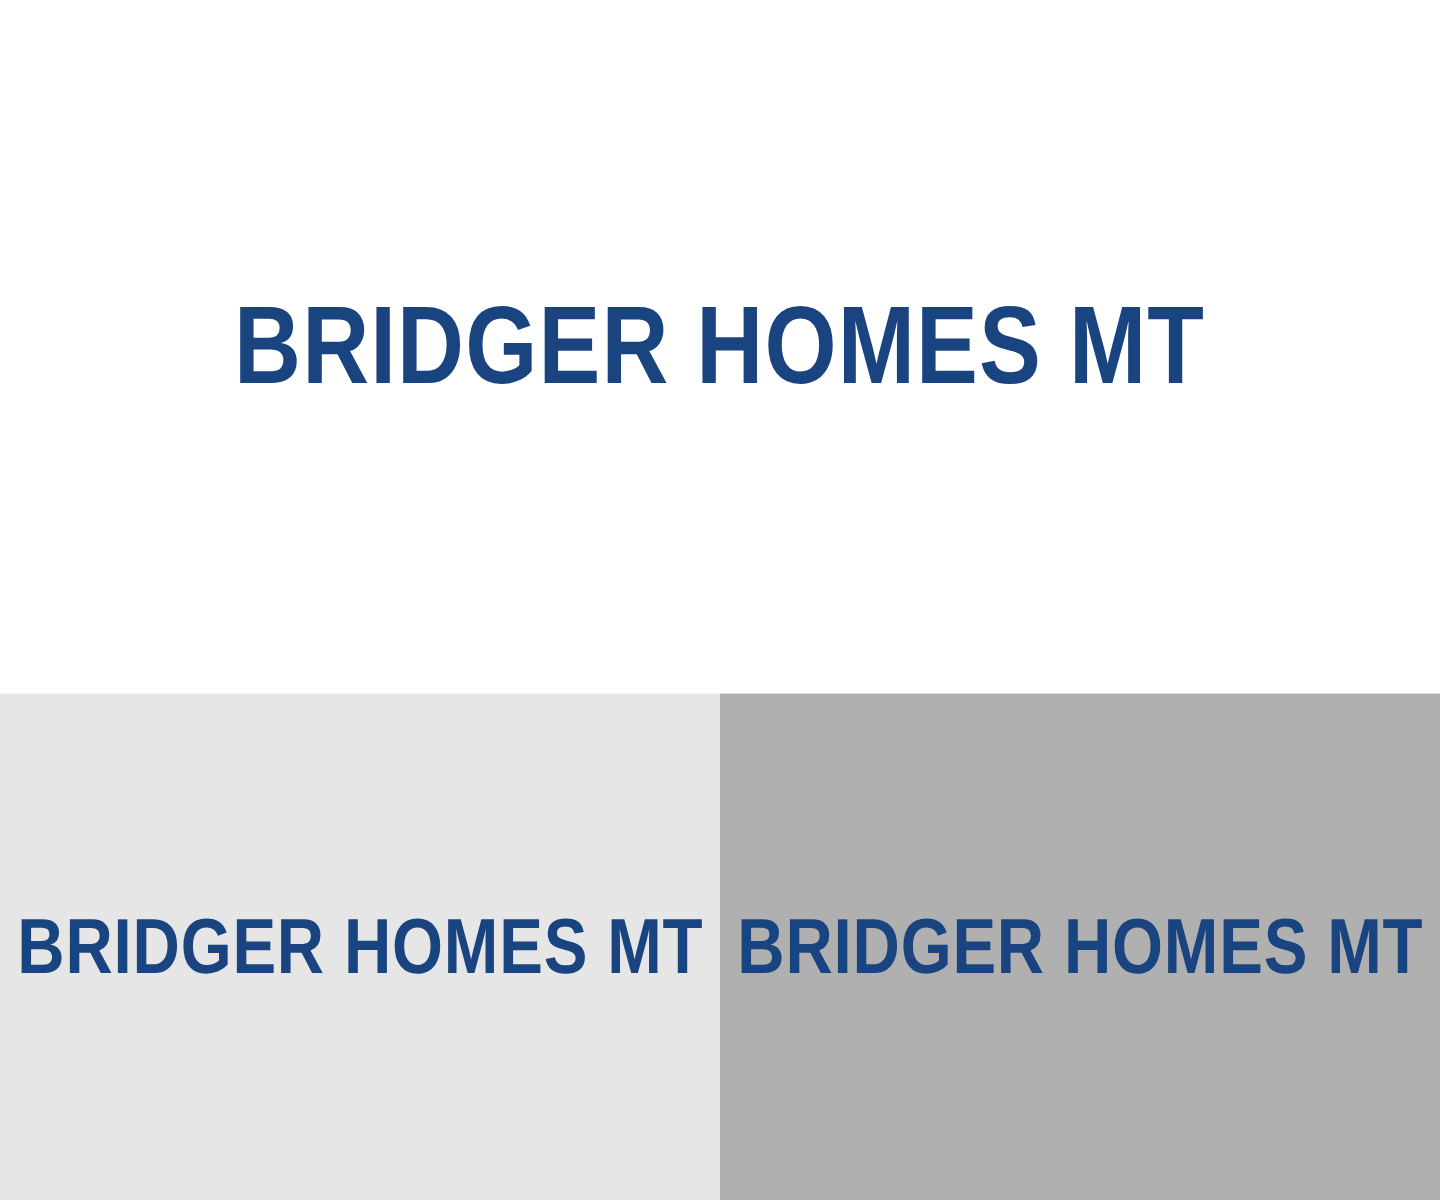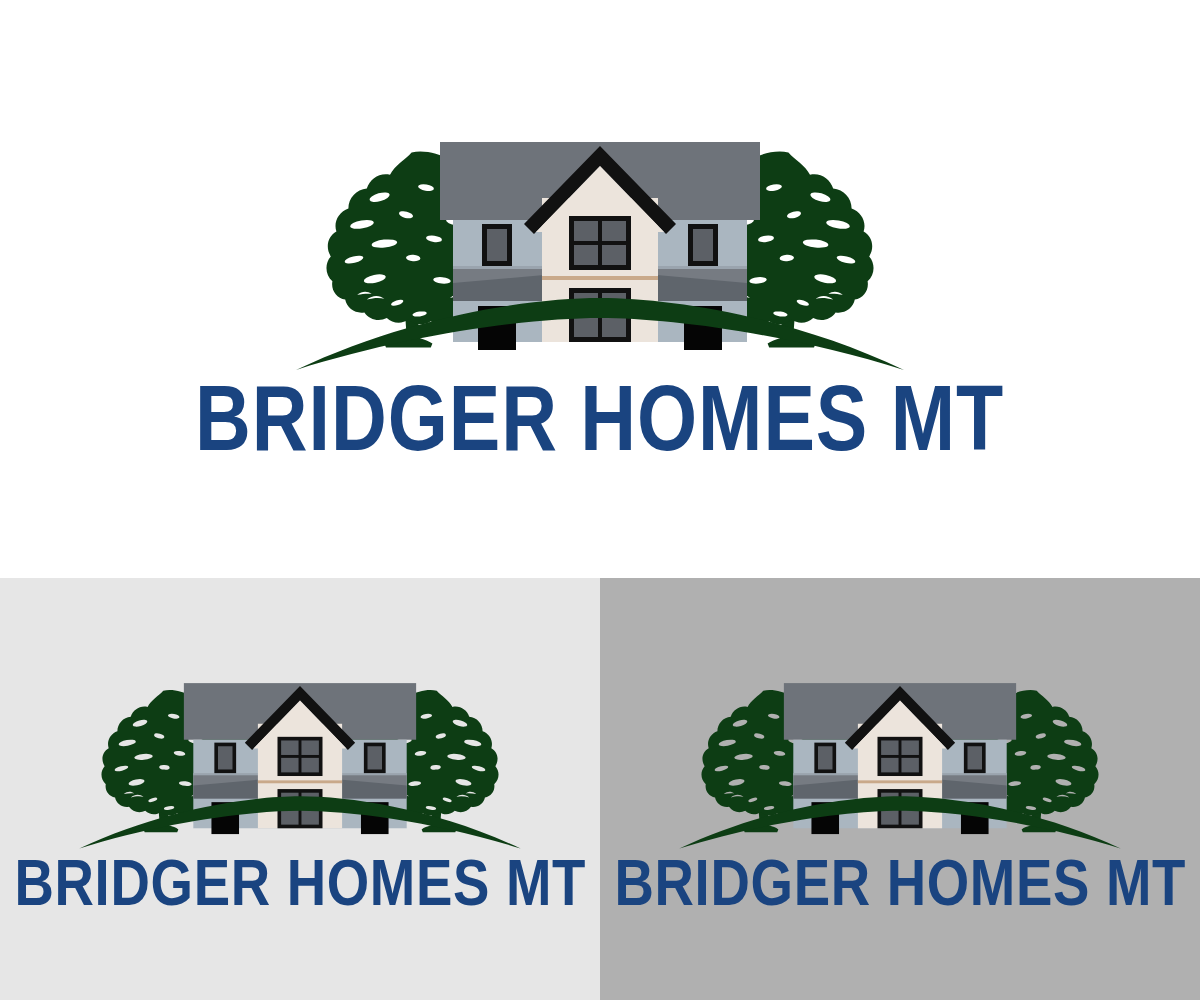--- a/index.html
+++ b/index.html
@@ -42,21 +42,20 @@
     width: 1200px;
     display: flex;
   }
 
   #panel-light-gray { width: 600px; height: 422px; }
   #panel-mid-gray   { width: 600px; height: 422px; }
 
   
   .logo-lockup {
     display: flex;
-    flex-direction: column;
     align-items: center;
     justify-content: center;
   }
   .logo-lockup svg { display: block; }
 
   #logo-lockup-primary      { width: 640px; }
   #logo-lockup-light-gray   { width: 450px; }
   #logo-lockup-mid-gray     { width: 450px; }
 
   

